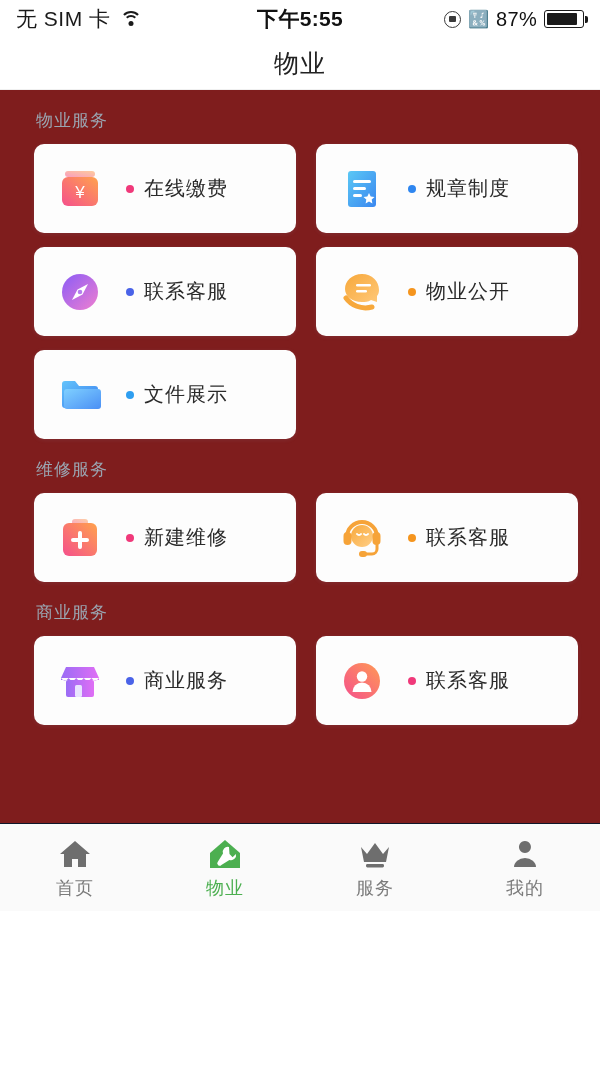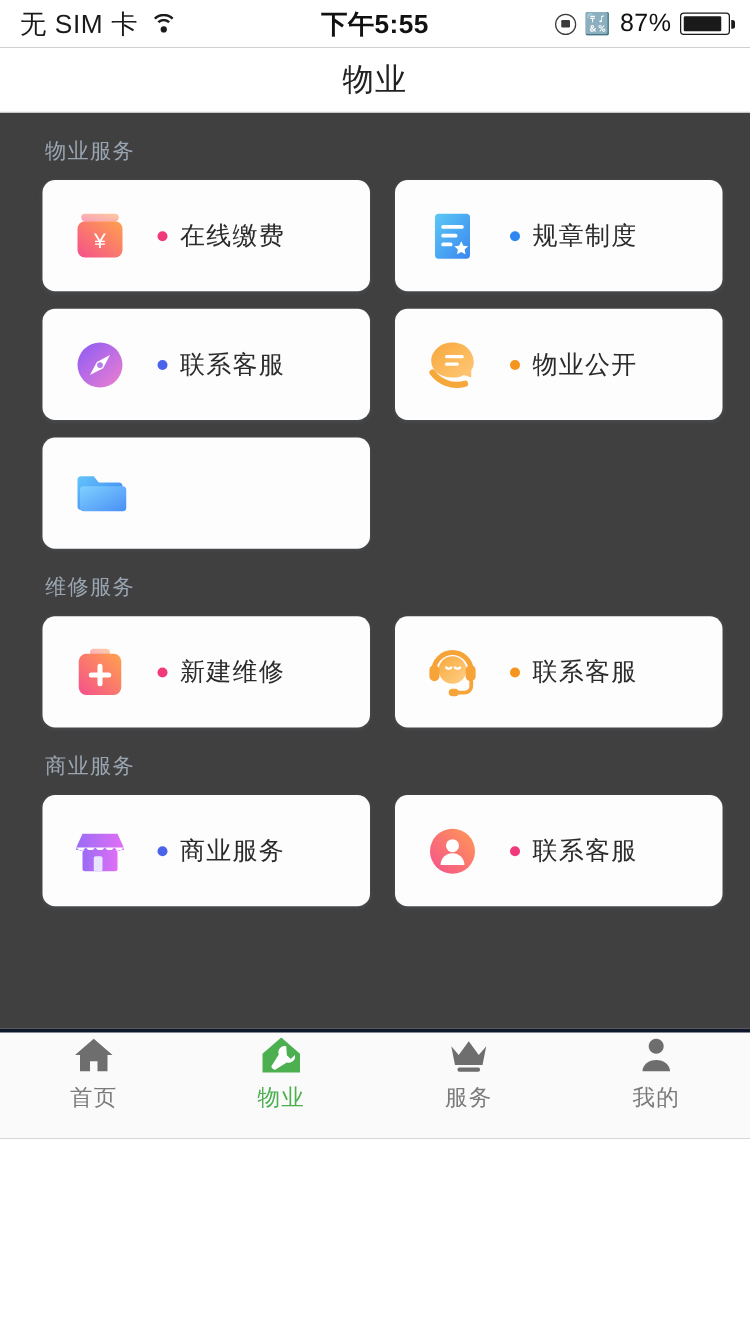--- a/index.html
+++ b/index.html
@@ -6,21 +6,21 @@
   html, body {
     width: 600px; height: 1067px;
     font-family: "Liberation Sans", "DejaVu Sans", sans-serif;
     background: #ffffff;
     overflow: hidden;
   }
   .phone {
     position: relative;
     width: 600px; height: 911px;
     display: flex; flex-direction: column;
-    background: #404040;
+    background: #7f1d1d;
   }
 
   
   .statusbar {
     height: 38px; flex: 0 0 38px;
     background: #ffffff;
     display: flex; align-items: center;
     padding: 0 16px;
     position: relative;
   }
@@ -100,22 +100,22 @@
   .card-label {
     display: flex; align-items: center; gap: 10px;
     margin-left: 22px;
   }
   .dot { width: 8px; height: 8px; border-radius: 50%; flex: 0 0 8px; }
   .card-text { font-size: 20px; color: #2b2b2b; letter-spacing: 1px; white-space: nowrap; }
 
   
   .tabbar {
     flex: 0 0 88px; height: 88px; background: #fafafa;
-    border-top: 3px solid #0f172a;
-    display: flex; align-items: flex-start;
+    border-top: 1px solid #0f172a;
+    display: flex; align-items: center;
   }
   .tab {
     flex: 1 1 0; display: flex; flex-direction: column;
     align-items: center; justify-content: center; gap: 6px;
   }
   .tab-ico { height: 34px; display: flex; align-items: flex-end; }
   .tab-text { font-size: 18px; letter-spacing: 1px; color: #7b7b7b; }
   .tab.active .tab-text { color: #4caf50; }
 </style>
 </head>
@@ -244,20 +244,24 @@
                   <stop offset="1" stop-color="#3a7ef0"></stop>
             </linearGradient>
             <linearGradient id="g-fd2" x1="0" y1="0" x2="1" y2="1">
               <stop offset="0" stop-color="#7fd0ff"></stop>
                   <stop offset="1" stop-color="#4a8ff5"></stop>
             </linearGradient>
               </defs>
             <path d="M5 12 a3 3 0 0 1 3-3 h10 l4 5 h16 a3 3 0 0 1 3 3 v16 a3 3 0 0 1 -3 3 h-30 a3 3 0 0 1 -3 -3 z" fill="url(#g-fd)"></path>
             <path d="M7 20 a3 3 0 0 1 3-3 h31 a3 3 0 0 1 3 3 v14 a3 3 0 0 1 -3 3 h-31 a3 3 0 0 1 -3 -3 z" fill="url(#g-fd2)"></path>
           </svg>
+        </span>
+        <span class="card-label">
+          <span class="dot" style="background:#2e9ef0"></span>
+          <span class="card-text">文件展示</span>
         </span>
       </div>
     </div>
 
     <div class="section-title">维修服务</div>
     <div class="grid">
 
 
       <div class="card">
         <span class="card-ico">

